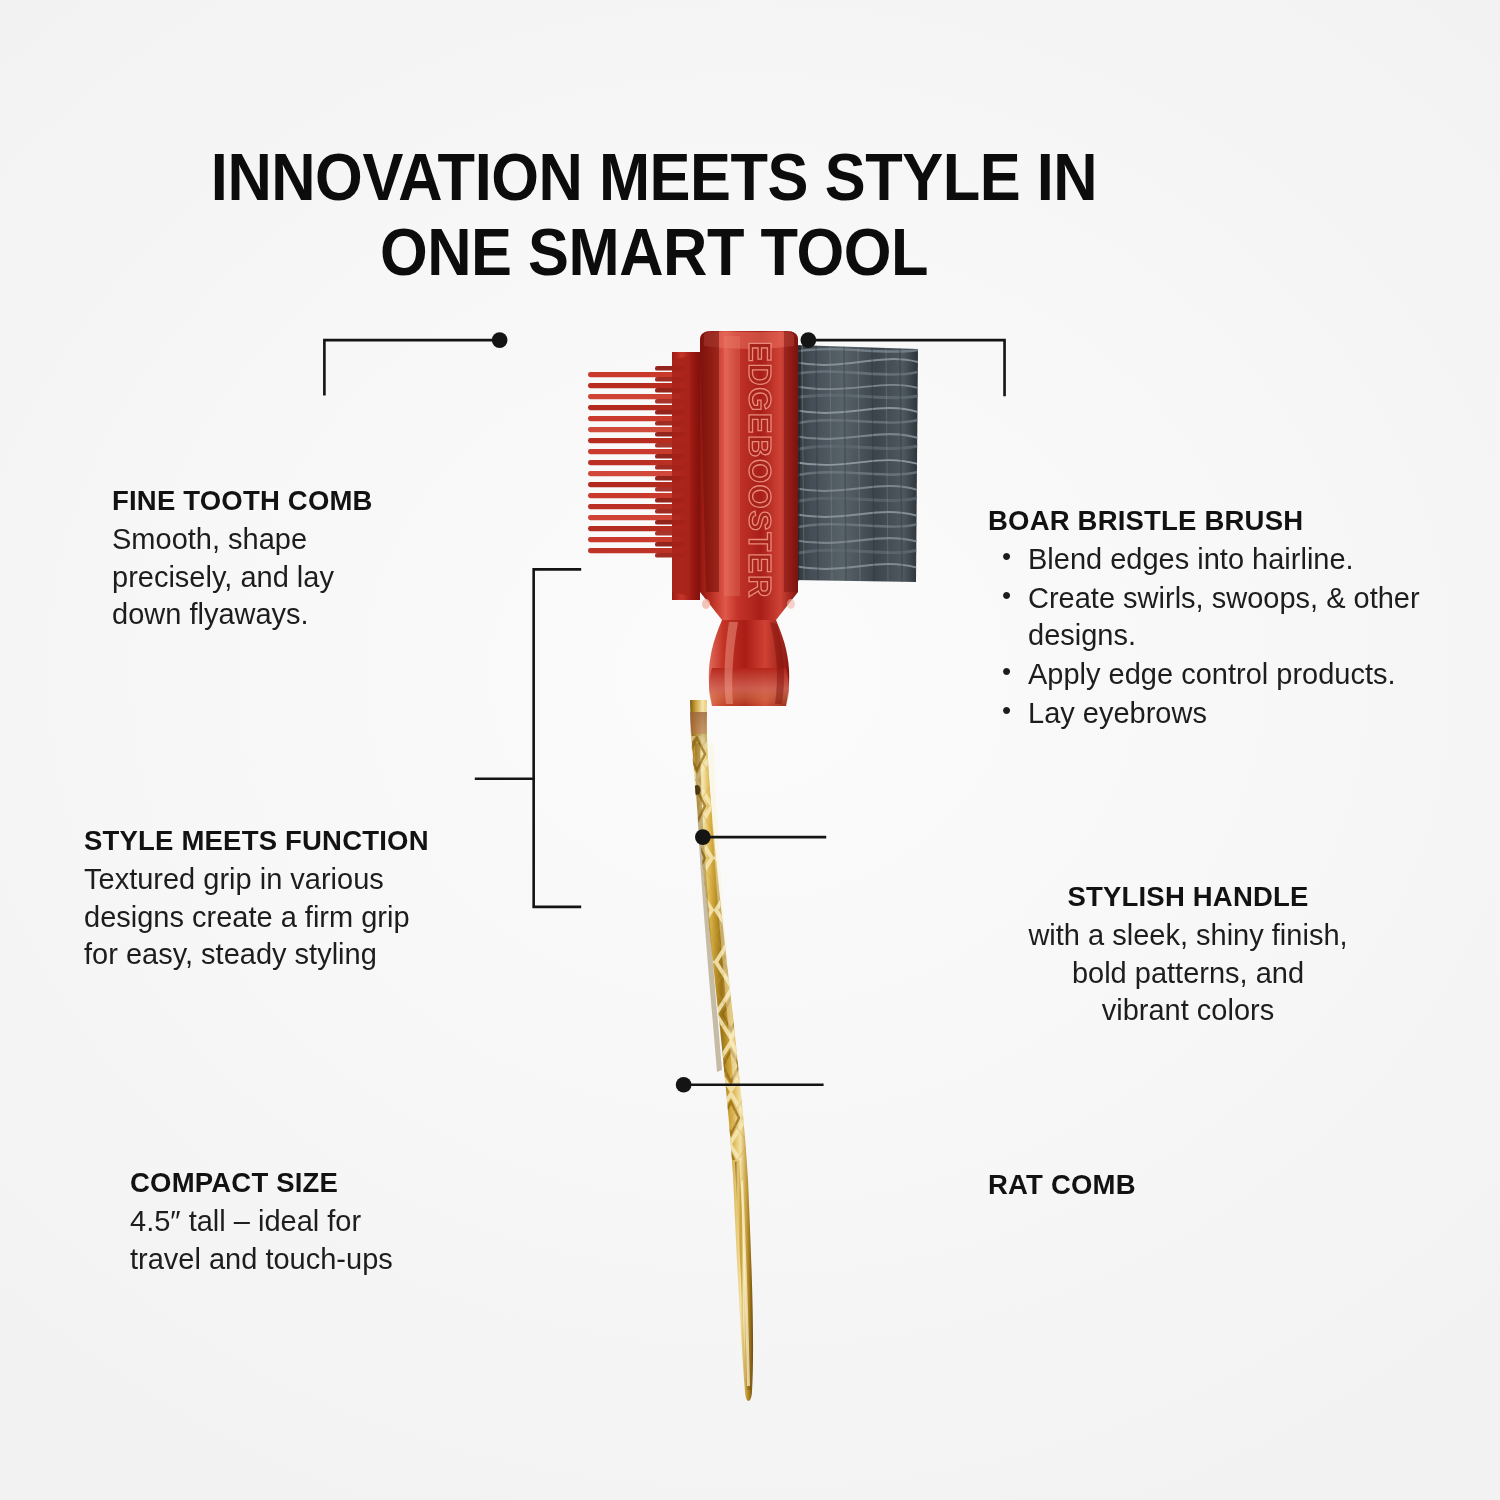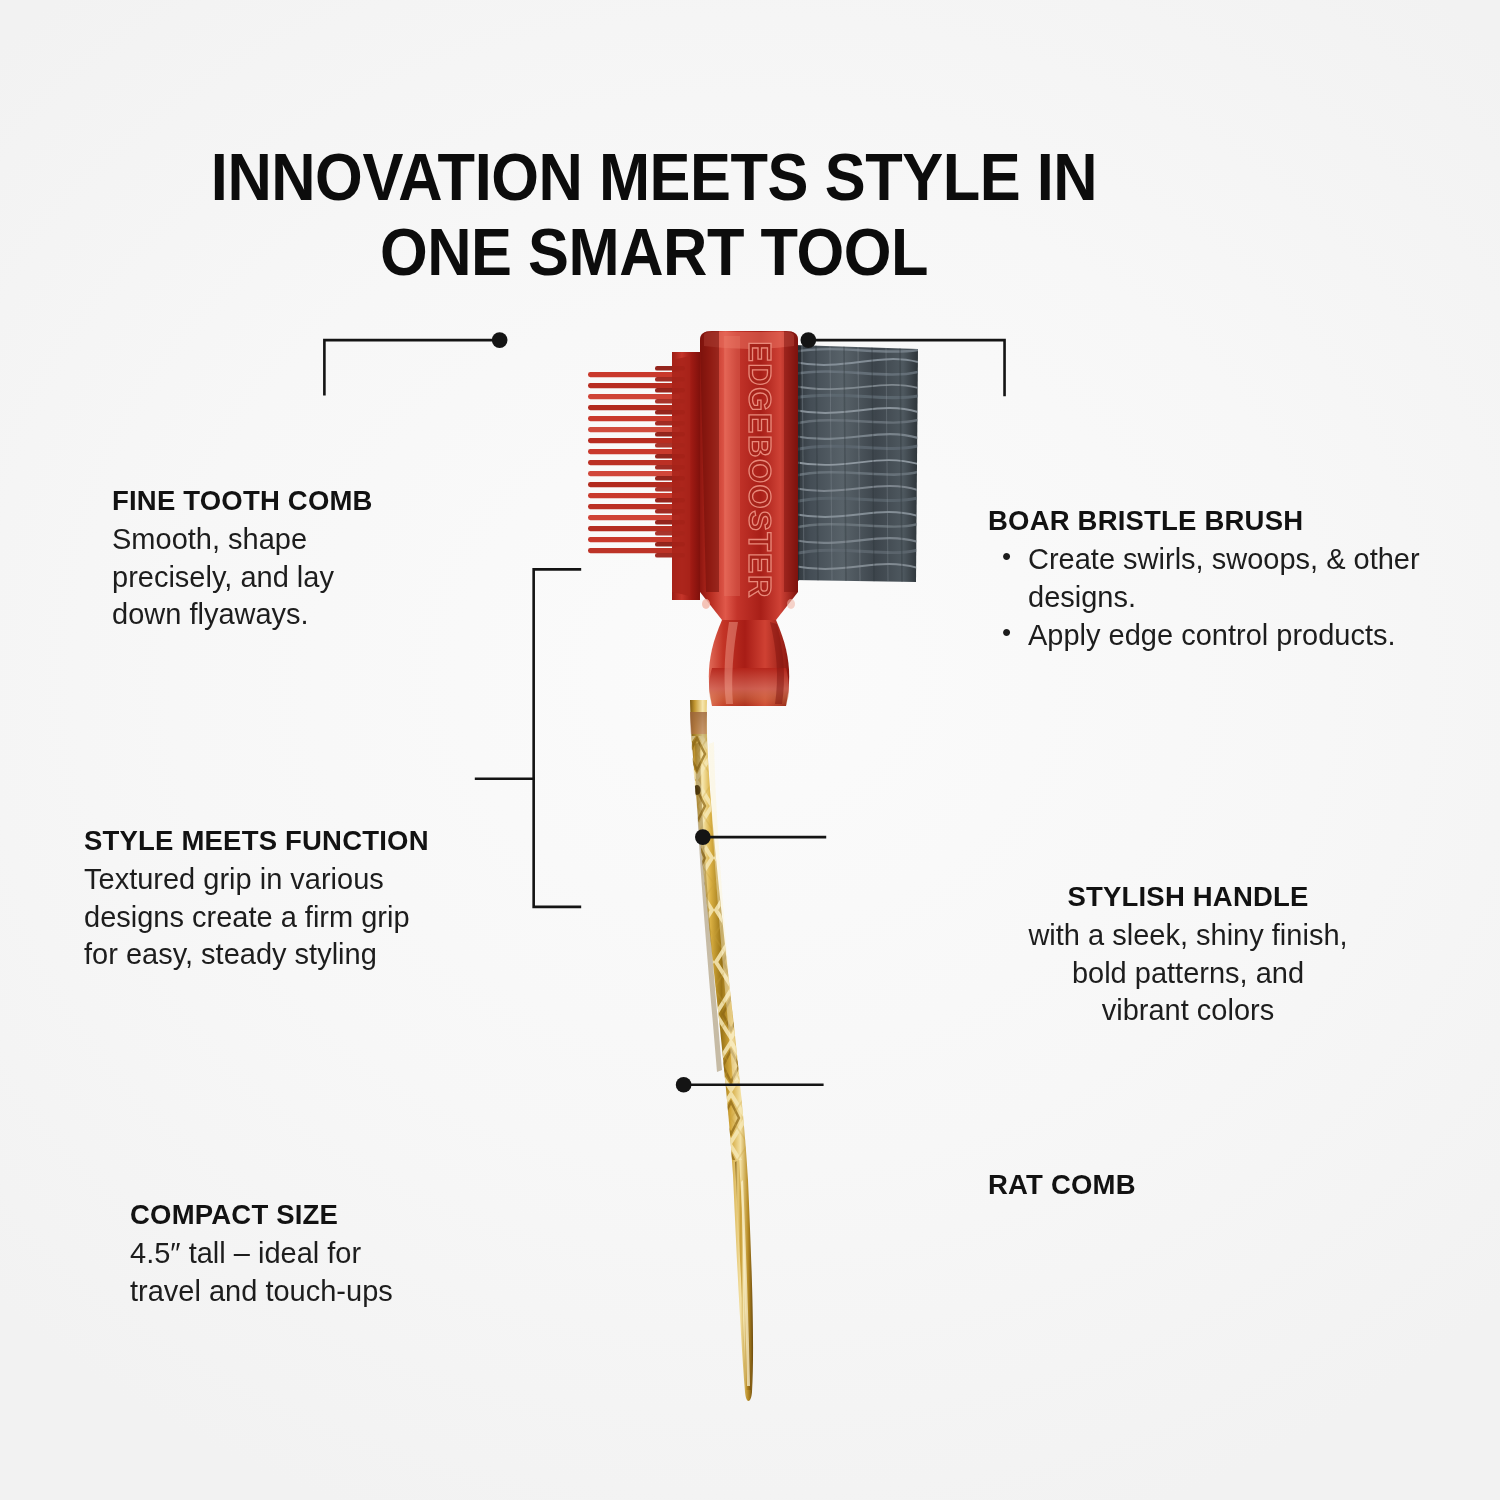--- a/index.html
+++ b/index.html
@@ -74,21 +74,21 @@
     position: absolute;
     left: -26px;
     top: -1px;
     font-size: 26px;
     color: #1d1d1d;
   }
 
   
   #blk-fine-tooth   { left: 112px;  top: 484px;  width: 404px; }
   #blk-style-func   { left: 84px;   top: 824px;  width: 432px; }
-  #blk-compact      { left: 130px;  top: 1198px; width: 386px; }
+  #blk-compact      { left: 130px;  top: 1166px; width: 386px; }
   #blk-boar         { left: 988px;  top: 504px;  width: 436px; }
   #blk-stylish      { left: 988px;  top: 880px;  width: 400px; text-align: center; }
   #blk-rat-tail     { left: 988px;  top: 1168px; width: 400px; }
 
   
   .leaders { position: absolute; inset: 0; }
 
   
   .product {
     position: absolute;
@@ -374,22 +374,24 @@
 
   <div class="block left" id="blk-compact">
     <p class="hd">COMPACT SIZE</p>
     <p class="bd">4.5″ tall – ideal for
 travel and touch-ups</p>
   </div>
 
   <div class="block right" id="blk-boar">
     <p class="hd">BOAR BRISTLE BRUSH</p>
     <ul>
+      <li>Blend edges into hairline.</li>
       <li>Create swirls, swoops, &amp; other designs.</li>
       <li>Apply edge control products.</li>
+      <li>Lay eyebrows</li>
     </ul>
   </div>
 
   <div class="block right" id="blk-stylish">
     <p class="hd">STYLISH HANDLE</p>
     <p class="bd">with a sleek, shiny finish,
 bold patterns, and
 vibrant colors</p>
   </div>
 

